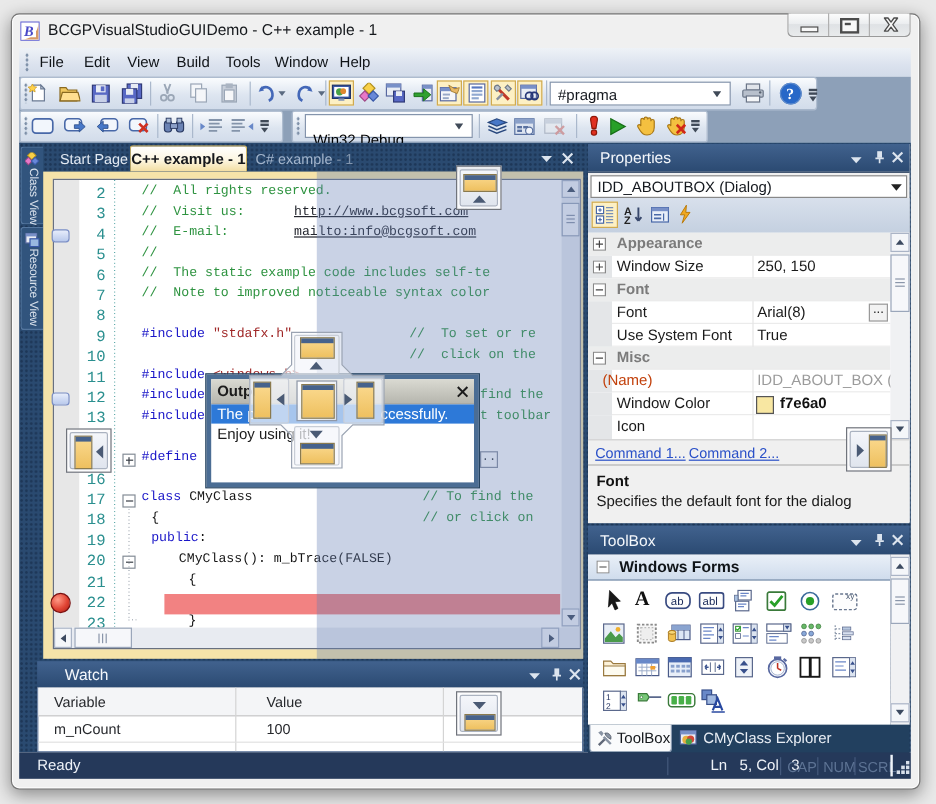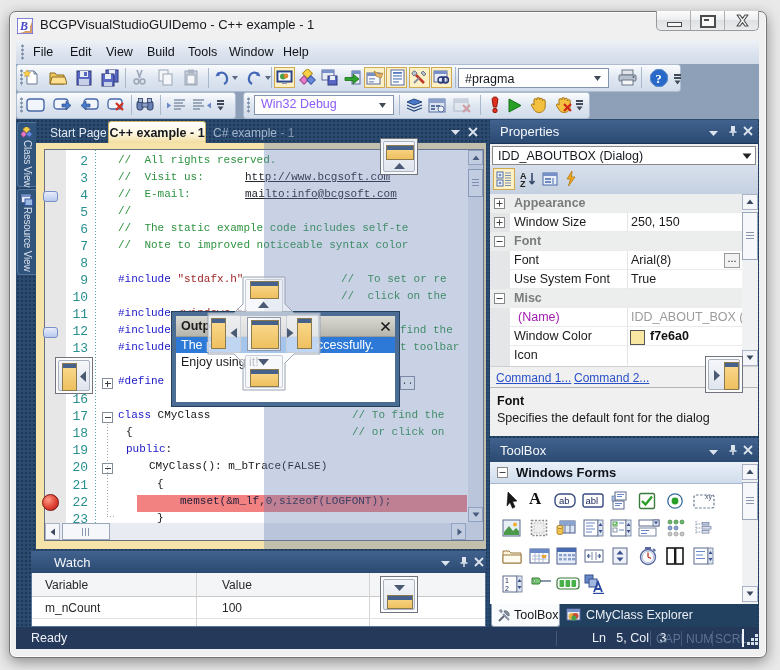--- a/index.html
+++ b/index.html
@@ -232,21 +232,21 @@
         <path d="M1 1 h11 M1 4 h9 M1 7 h11 M1 10 h7" stroke="#8494aa" stroke-width="1.5"></path>
         <path d="M19 3.5 l-4 3 l4 3 z" fill="#6888c8"></path>
       </svg>
 <div class="a" style="left:217px;top:100px;width:7px;height:1.6px;background:#404a58"></div>
       <div class="a" style="left:217px;top:103px;width:7px;height:1.6px;background:#404a58"></div>
       <svg class="a" style="left:217px;top:106px" width="8" height="6">
         <path d="M0.5 0.5 L3.5 4.5 L6.5 0.5 Z" fill="#404a58"></path>
       </svg>
 <div class="a" style="left:247px;top:97px;width:3px;height:16px;background-image:radial-gradient(#7e90a8 1px,transparent 1.3px);background-size:3px 4px"></div>
 <div class="a" style="left:254px;top:95px;width:140px;height:20px;background:#fff;border:1px solid #8494ac;box-sizing:border-box">
-        <span class="a" style="left:6px;top:1px;font-size:12.5px;color:#8b5cf6">Win32 Debug</span>
+        <span class="a" style="left:6px;top:14px;font-size:12.5px;color:#000000">Win32 Debug</span>
  <svg class="a" style="left:123px;top:6px" width="9" height="7">
           <path d="M1 1 L4.5 6 L8 1 Z" fill="#404a58"></path>
         </svg>
       </div>
 <div class="a" style="left:399px;top:95px;width:1px;height:20px;background:#aab8cc"></div>
 <svg class="a" style="left:405px;top:97px" width="19" height="17" viewBox="0 0 19 17">
         <path d="M2 5 l7 -3 l8 3 l-8 3 z" fill="#4878c8" stroke="#28487e"></path>
         <path d="M2 8 l7 3 l8 -3" fill="none" stroke="#28487e" stroke-width="1.2"></path>
         <path d="M2 11 l7 3 l8 -3" fill="none" stroke="#28487e" stroke-width="1.2"></path>
       </svg>
@@ -380,21 +380,20 @@
 <div class="a mono ck" style="left:22px;top:224.2px">#define</div>
 <div class="a" style="left:304px;top:225px;width:15px;height:14px;border:1px solid #8890a0;box-sizing:border-box;font-family:'Liberation Mono',monospace;font-size:10px;color:#3a4048;text-align:center;line-height:9px">..</div>
 <div class="a mono" style="left:22px;top:258.3px"><span class="ck">class</span><span class="cb"> CMyClass</span></div>
 <div class="a mono cg" style="left:256px;top:258.3px">// To find the</div>
 <div class="a mono cb" style="left:30px;top:275.3px">{</div>
 <div class="a mono cg" style="left:256px;top:275.3px">// or click on</div>
 <div class="a mono" style="left:30px;top:292.4px"><span class="ck">public</span><span class="cb">:</span></div>
 <div class="a mono cb" style="left:53px;top:309.4px">CMyClass(): m_bTrace(FALSE)</div>
 <div class="a mono cb" style="left:61px;top:326.5px">{</div>
 <div class="a" style="left:41px;top:343.5px;width:330px;height:17px;background:#f28282"></div>
-<div class="a mono" style="left:84px;top:343.5px;color:#28203a">memset(&amp;m_lf,0,sizeof(LOGFONT));</div>
 <div class="a mono cb" style="left:61px;top:360.6px">}</div>
 </div>
 <div id="edscroll" class="a" style="left:0;top:0">
 <div class="a" style="left:468px;top:150px;width:15px;height:373px;background:#e8ebf1"></div>
 <div class="a" style="left:468px;top:150px;width:15px;height:15px;background:#f4f6f9;border:1px solid #aab4c6;box-sizing:border-box">
         <svg class="a" style="left:3px;top:4px" width="8" height="6">
           <path d="M4 0.5 L7.5 5 L0.5 5 Z" fill="#3c4a60"></path>
         </svg>
       </div>
 <div class="a" style="left:468px;top:507px;width:15px;height:15px;background:#f4f6f9;border:1px solid #aab4c6;box-sizing:border-box">
@@ -532,21 +531,21 @@
         </div>
   <div class="a" style="left:0;top:95px;width:252px;height:19px;background:#eceded">
           <svg class="a" style="left:4px;top:4px" width="11" height="11">
             <rect x="0.5" y="0.5" width="10" height="10" fill="#fff" stroke="#888"></rect>
             <path d="M2.5 5.5 h6" stroke="#444"></path>
           </svg>
           <span class="a" style="left:24px;top:2px;font-weight:bold;color:#7b7b7b">Misc</span>
         </div>
   <div class="a" style="left:0;top:114px;width:20px;height:19px;background:#e4e6e8"></div>
   <div class="a" style="left:0;top:114px">
-          <span class="a" style="left:28px;top:2px;color:#a21caf">(Name)</span>
+          <span class="a" style="left:12px;top:2px;color:#c2410c">(Name)</span>
           <span class="a" style="left:141px;top:2px;color:#9b9b9b;white-space:nowrap">IDD_ABOUT_BOX (...</span>
         </div>
   <div class="a" style="left:0;top:133px;width:20px;height:19px;background:#e4e6e8"></div>
   <div class="a" style="left:0;top:133px">
           <span class="a" style="left:24px;top:2px;color:#1a1a1a;white-space:nowrap">Window Color</span>
           <span class="a" style="left:140px;top:2.5px;width:13px;height:13px;background:#f8e7a2;border:1px solid #555"></span>
           <span class="a" style="left:160px;top:2px;color:#111;font-weight:bold">f7e6a0</span>
         </div>
   <div class="a" style="left:0;top:152px;width:20px;height:20px;background:#e4e6e8"></div>
   <div class="a" style="left:0;top:152px">

